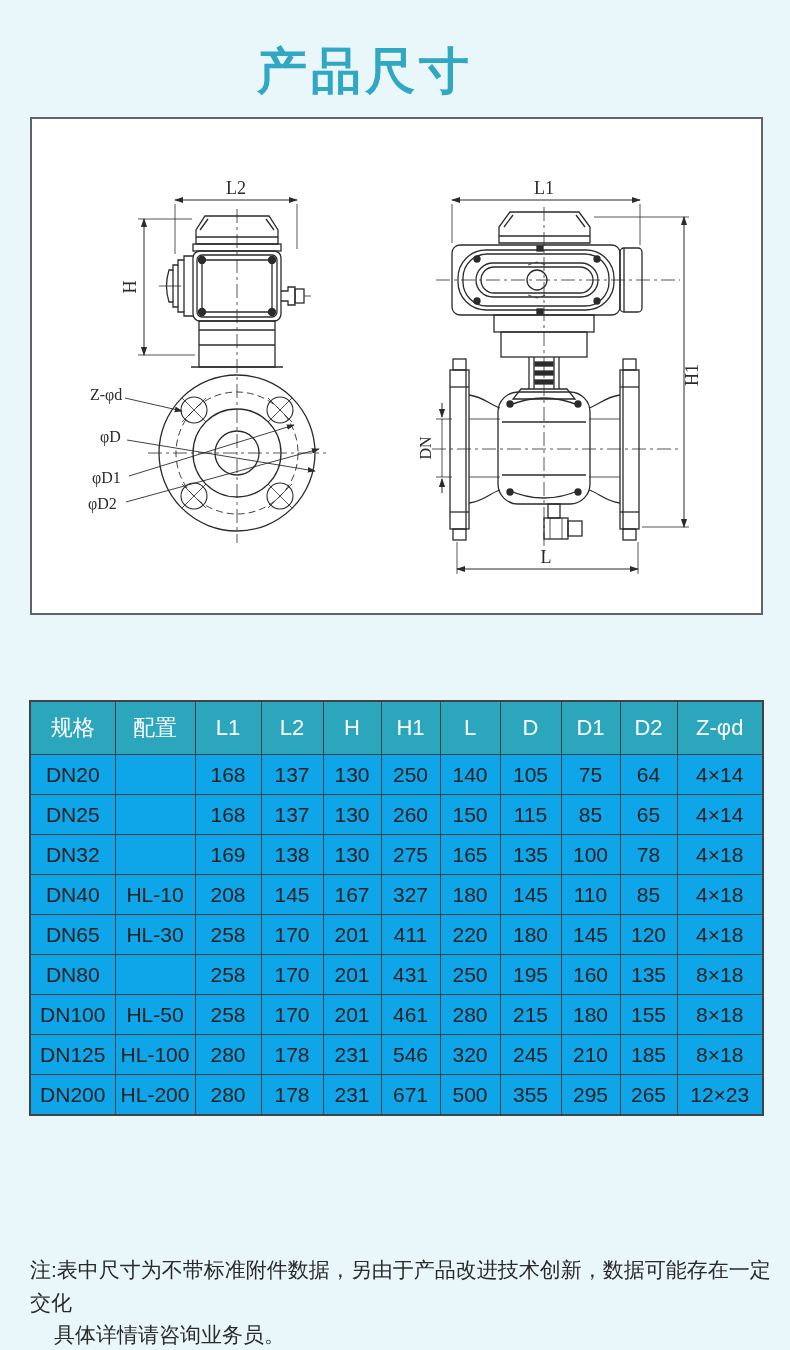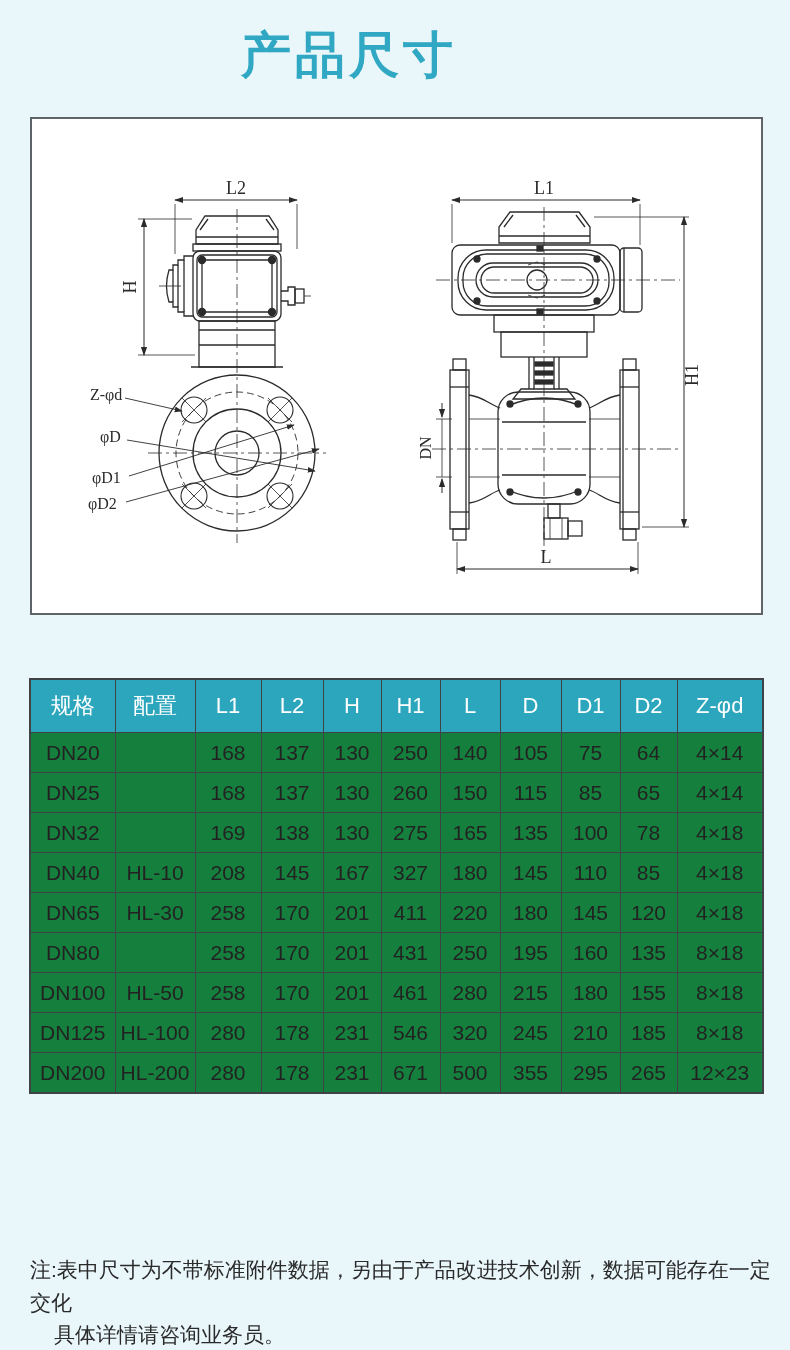--- a/index.html
+++ b/index.html
@@ -8,39 +8,39 @@
     background:#e9f6fa;
     font-family:"Liberation Sans", sans-serif;
     position:relative;
     overflow:hidden;
   }
   .page-title{
     position:absolute;top:22px;left:0;width:698px;
     text-align:center;
     font-size:50px;font-weight:700;
     color:#30a8c3;letter-spacing:4px;
-    margin:0;
+    margin:16px;
   }
   .drawing-box{
     position:absolute;left:30px;top:117px;
     width:729px;height:494px;
     background:#ffffff;
     border:2px solid #5f6468;
   }
   .drawing-box svg{display:block;width:729px;height:494px;}
   svg text{
     font-family:"Liberation Serif", serif;
     font-size:18px;fill:#2b2b2b;stroke:none;
   }
   svg .small{font-size:16px;}
   .dims-table{
-    position:absolute;left:29px;top:678px;
+    position:absolute;left:29px;top:700px;
     width:733px;
     border-collapse:collapse;table-layout:fixed;
-    background:#15803d;
+    background:#0ea5e9;
   }
   .dims-table th{
     background:#2ca6bc;color:#ffffff;
     font-size:22px;font-weight:400;
     height:52px;border:1.5px solid #3f4346;
     padding:0;text-align:center;
   }
   .dims-table td{
     height:39px;border:1.5px solid #3f4346;
     font-size:21px;color:#222;

